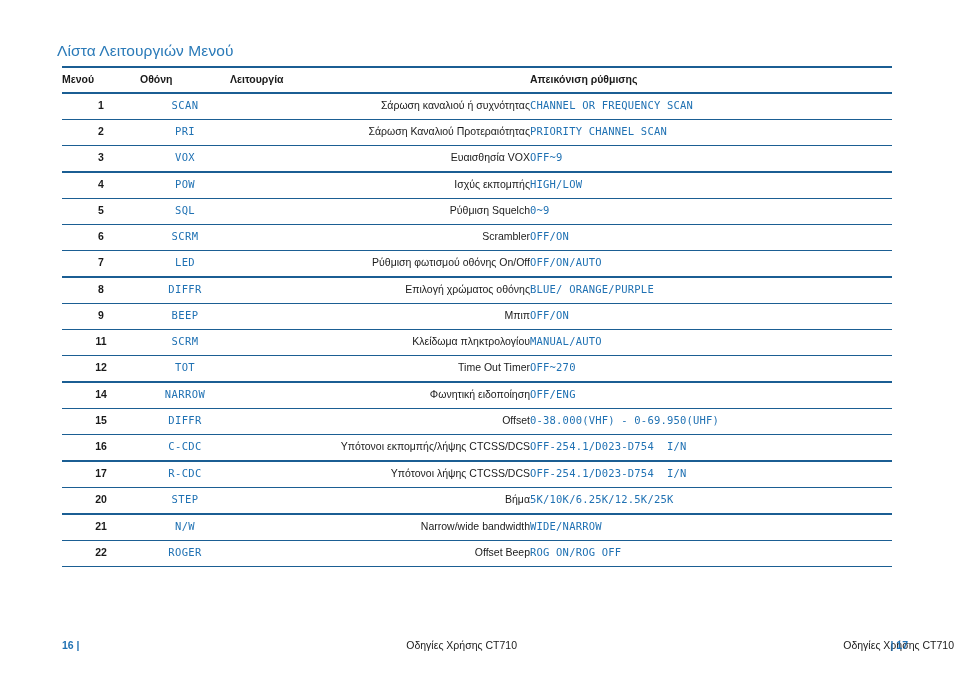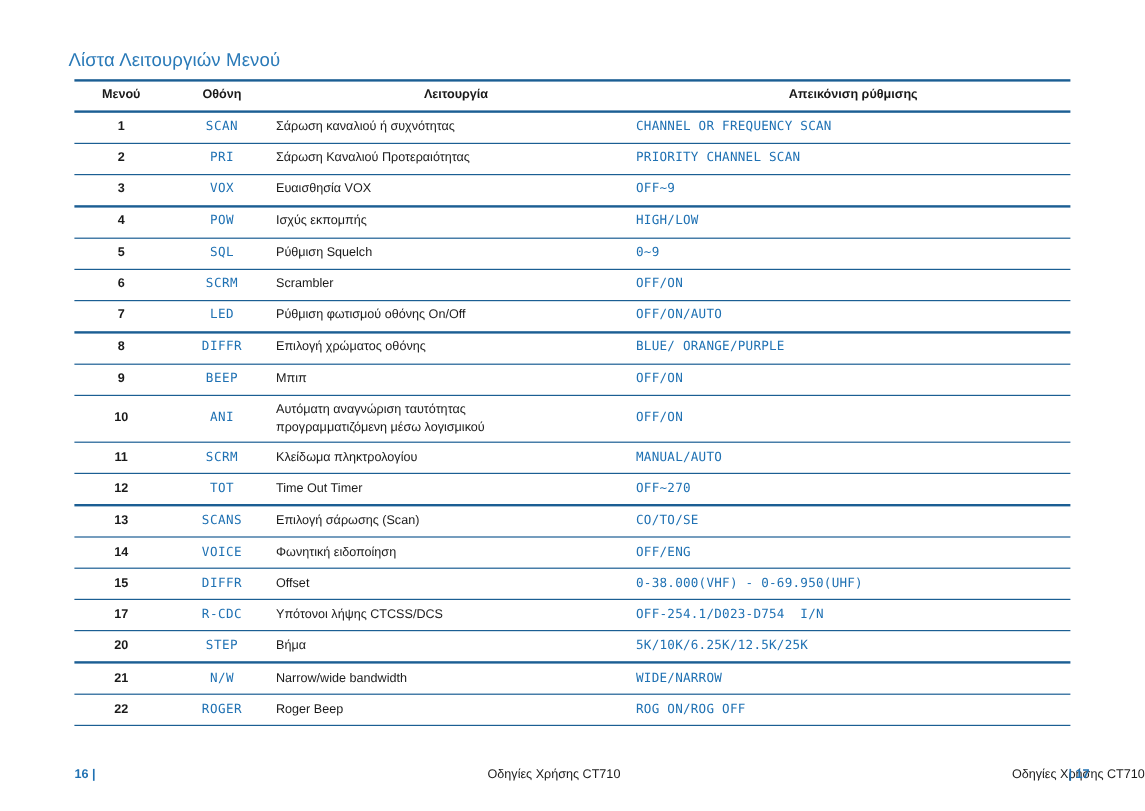--- a/index.html
+++ b/index.html
@@ -45,21 +45,21 @@
   table.menu-table col.c-menu   { width: 78px; }
   table.menu-table col.c-screen { width: 90px; }
   table.menu-table col.c-func   { width: 300px; }
   table.menu-table col.c-set    { width: 362px; }
 
   table.menu-table thead th {
     font-size: 10.5px;
     font-weight: bold;
     color: #1a1a1a;
     padding: 5px 0 6px 0;
-    text-align: center;
+    text-align: left;
     vertical-align: bottom;
     border-top: 2px solid #1b5e93;
     border-bottom: 2px solid #1b5e93;
     line-height: 1.2;
   }
   th.th-menu   { text-align: center; }
   th.th-screen { text-align: center; }
   th.th-func   { text-align: left; padding-left: 6px; }
   th.th-set    { text-align: left; padding-left: 6px; }
 
@@ -88,20 +88,21 @@
     text-align: center;
     color: #1f71b3;
     font-family: "DejaVu Sans Mono", "Liberation Mono", monospace;
     font-size: 11px;
     letter-spacing: 0.4px;
   }
   td.c-fn {
     padding-left: 6px;
     color: #1a1a1a;
     font-size: 10.5px;
+    text-align: right;
   }
   td.c-st {
     padding-left: 6px;
     color: #1f71b3;
     font-family: "DejaVu Sans Mono", "Liberation Mono", monospace;
     font-size: 10.5px;
     letter-spacing: 0.2px;
     white-space: pre;
   }
   td.c-fn .l2 { display: block; }
@@ -215,55 +216,49 @@
             <td class="c-fn"><span>Επιλογή χρώματος οθόνης</span></td>
             <td class="c-st">BLUE/ ORANGE/PURPLE</td>
           </tr>
           <tr>
             <td class="c-num">9</td>
             <td class="c-scr">BEEP</td>
             <td class="c-fn"><span>Μπιπ</span></td>
             <td class="c-st">OFF/ON</td>
           </tr>
           <tr>
-            <td class="c-num">10</td>
-            <td class="c-scr">ANI</td>
-            <td class="c-fn"><span>Αυτόματη αναγνώριση ταυτότητας</span><span class="l2">προγραμματιζόμενη μέσω λογισμικού</span></td>
-            <td class="c-st">OFF/ON</td>
-          </tr>
-          <tr>
             <td class="c-num">11</td>
             <td class="c-scr">SCRM</td>
             <td class="c-fn"><span>Κλείδωμα πληκτρολογίου</span></td>
             <td class="c-st">MANUAL/AUTO</td>
           </tr>
           <tr class="thick-bottom">
             <td class="c-num">12</td>
             <td class="c-scr">TOT</td>
             <td class="c-fn"><span>Time Out Timer</span></td>
             <td class="c-st">OFF~270</td>
           </tr>
           <tr>
-            <td class="c-num">13</td>
-            <td class="c-scr">SCANS</td>
-            <td class="c-fn"><span>Επιλογή σάρωσης (Scan)</span></td>
-            <td class="c-st">CO/TO/SE</td>
-          </tr>
-          <tr>
             <td class="c-num">14</td>
-            <td class="c-scr">VOICE</td>
+            <td class="c-scr">NARROW</td>
             <td class="c-fn"><span>Φωνητική ειδοποίηση</span></td>
             <td class="c-st">OFF/ENG</td>
           </tr>
           <tr>
             <td class="c-num">15</td>
             <td class="c-scr">DIFFR</td>
             <td class="c-fn"><span>Offset</span></td>
             <td class="c-st">0-38.000(VHF) - 0-69.950(UHF)</td>
           </tr>
+          <tr class="thick-bottom">
+            <td class="c-num">16</td>
+            <td class="c-scr">C-CDC</td>
+            <td class="c-fn"><span>Υπότονοι εκπομπής/λήψης CTCSS/DCS</span></td>
+            <td class="c-st">OFF-254.1/D023-D754  I/N</td>
+          </tr>
           <tr>
             <td class="c-num">17</td>
             <td class="c-scr">R-CDC</td>
             <td class="c-fn"><span>Υπότονοι λήψης CTCSS/DCS</span></td>
             <td class="c-st">OFF-254.1/D023-D754  I/N</td>
           </tr>
           <tr class="thick-bottom">
             <td class="c-num">20</td>
             <td class="c-scr">STEP</td>
             <td class="c-fn"><span>Βήμα</span></td>
@@ -271,21 +266,21 @@
           </tr>
           <tr>
             <td class="c-num">21</td>
             <td class="c-scr">N/W</td>
             <td class="c-fn"><span>Narrow/wide bandwidth</span></td>
             <td class="c-st">WIDE/NARROW</td>
           </tr>
           <tr>
             <td class="c-num">22</td>
             <td class="c-scr">ROGER</td>
-            <td class="c-fn"><span>Roger Beep</span></td>
+            <td class="c-fn"><span>Offset Beep</span></td>
             <td class="c-st">ROG ON/ROG OFF</td>
           </tr>
         </tbody>
     </table>
   </div>
 
   <div class="footer">
     <div class="foot-half foot-left">
       <div class="foot-pagenum">16 |</div>
       <div class="foot-doc">Οδηγίες Χρήσης CT710</div>

